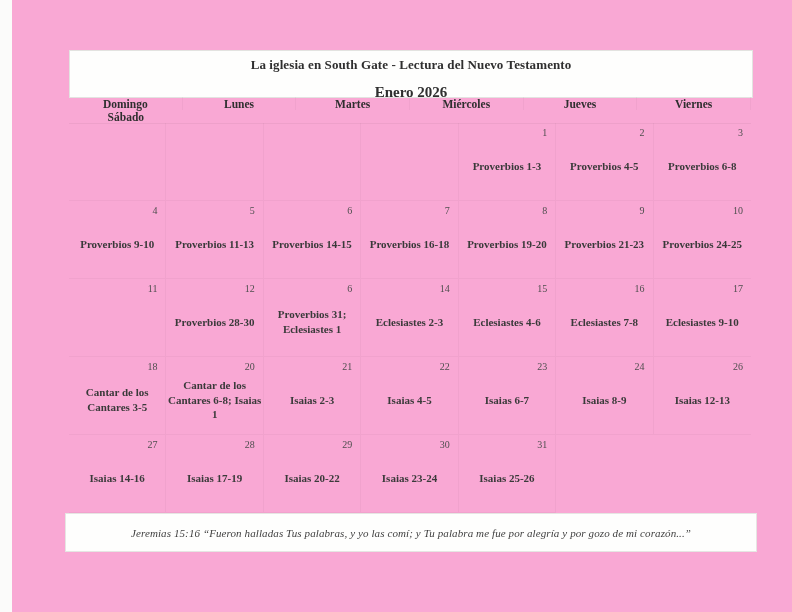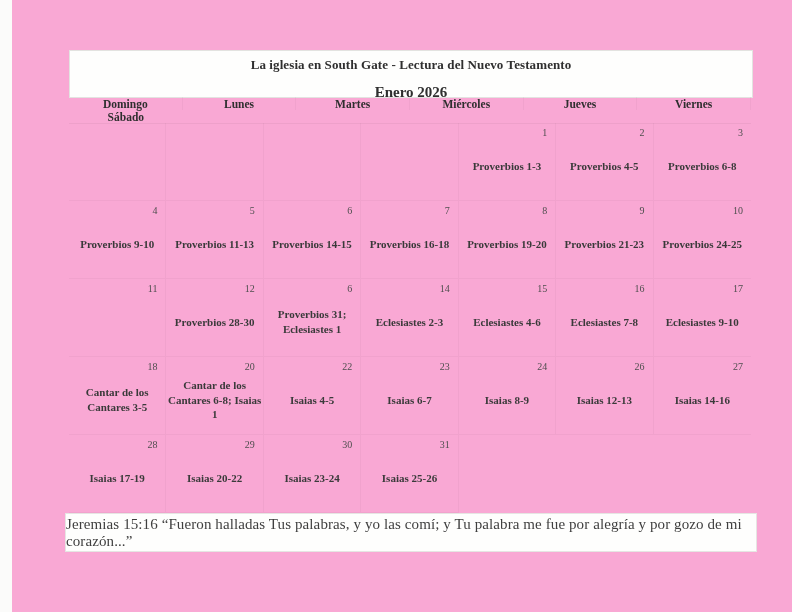--- a/index.html
+++ b/index.html
@@ -74,21 +74,22 @@
     font-weight: bold;
   }
   .footer-box {
     position: absolute; left: 53px; top: 513px;
     width: 690px; height: 37px;
     background: #fefefd;
     border: 1px solid #e6e6e3;
     display: flex; align-items: center; justify-content: center;
   }
   .footer-verse {
-    font-size: 15px; color: #3f3f3f;
+    font-style: italic;
+    font-size: 11px; color: #3f3f3f;
     letter-spacing: 0.1px;
   }
 </style>
 </head>
 <body>
 
 <div class="page">
 
   <div class="title-box">
     <div class="title-line1">La iglesia en South Gate - Lectura del Nuevo Testamento</div>
@@ -191,20 +192,24 @@
       </div>
       <div class="cell">
         <div class="daynum">18</div>
         <div class="reading">Cantar de los Cantares 3-5</div>
       </div>
       <div class="cell">
         <div class="daynum">20</div>
         <div class="reading">Cantar de los Cantares 6-8; Isaias 1</div>
       </div>
       <div class="cell">
+        <div class="daynum">21</div>
+        <div class="reading">Isaias 2-3</div>
+      </div>
+      <div class="cell">
         <div class="daynum">22</div>
         <div class="reading">Isaias 4-5</div>
       </div>
       <div class="cell">
         <div class="daynum">23</div>
         <div class="reading">Isaias 6-7</div>
       </div>
       <div class="cell">
         <div class="daynum">24</div>
         <div class="reading">Isaias 8-9</div>

